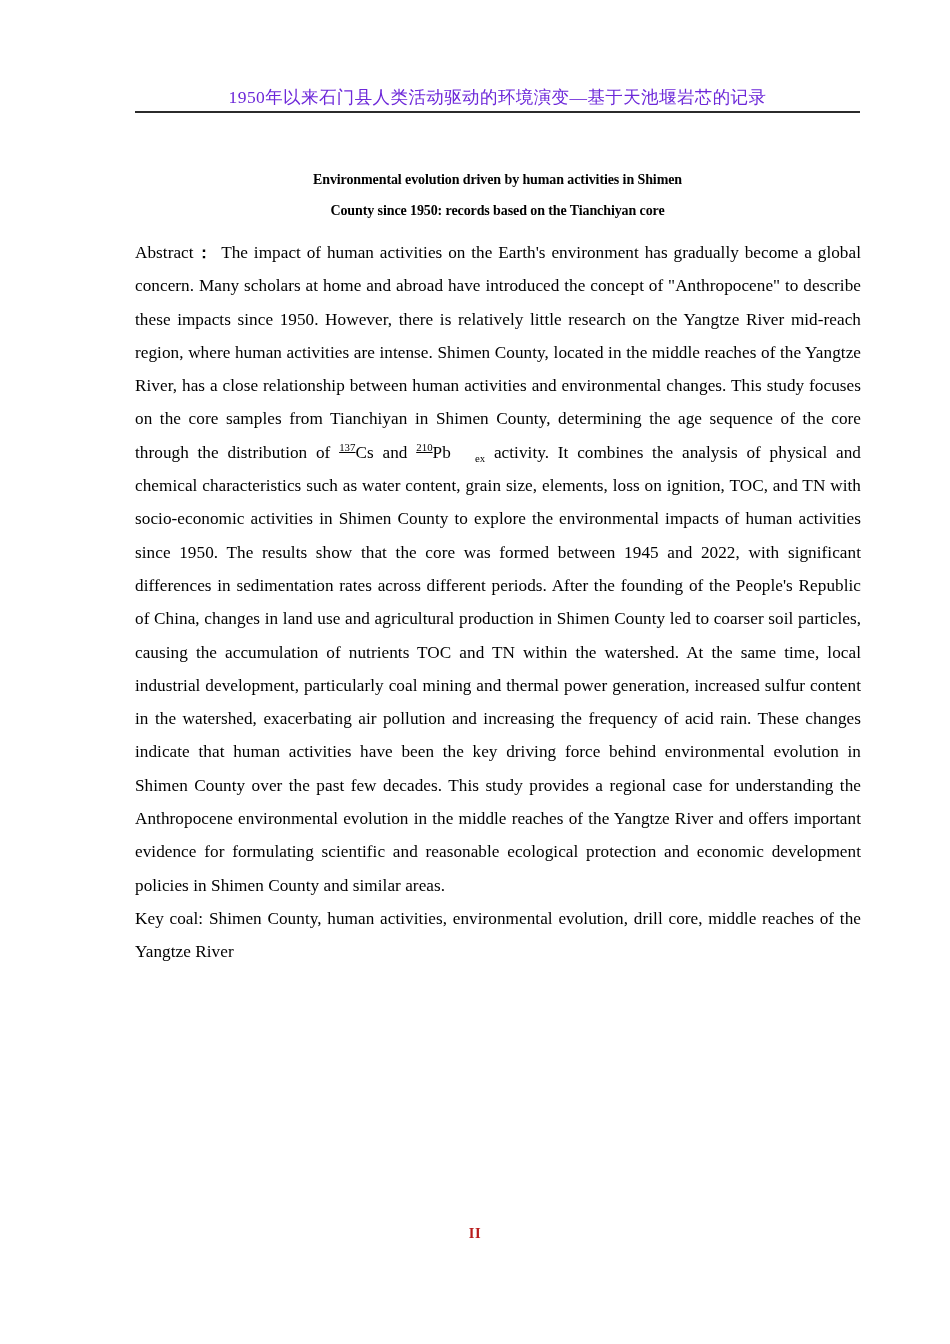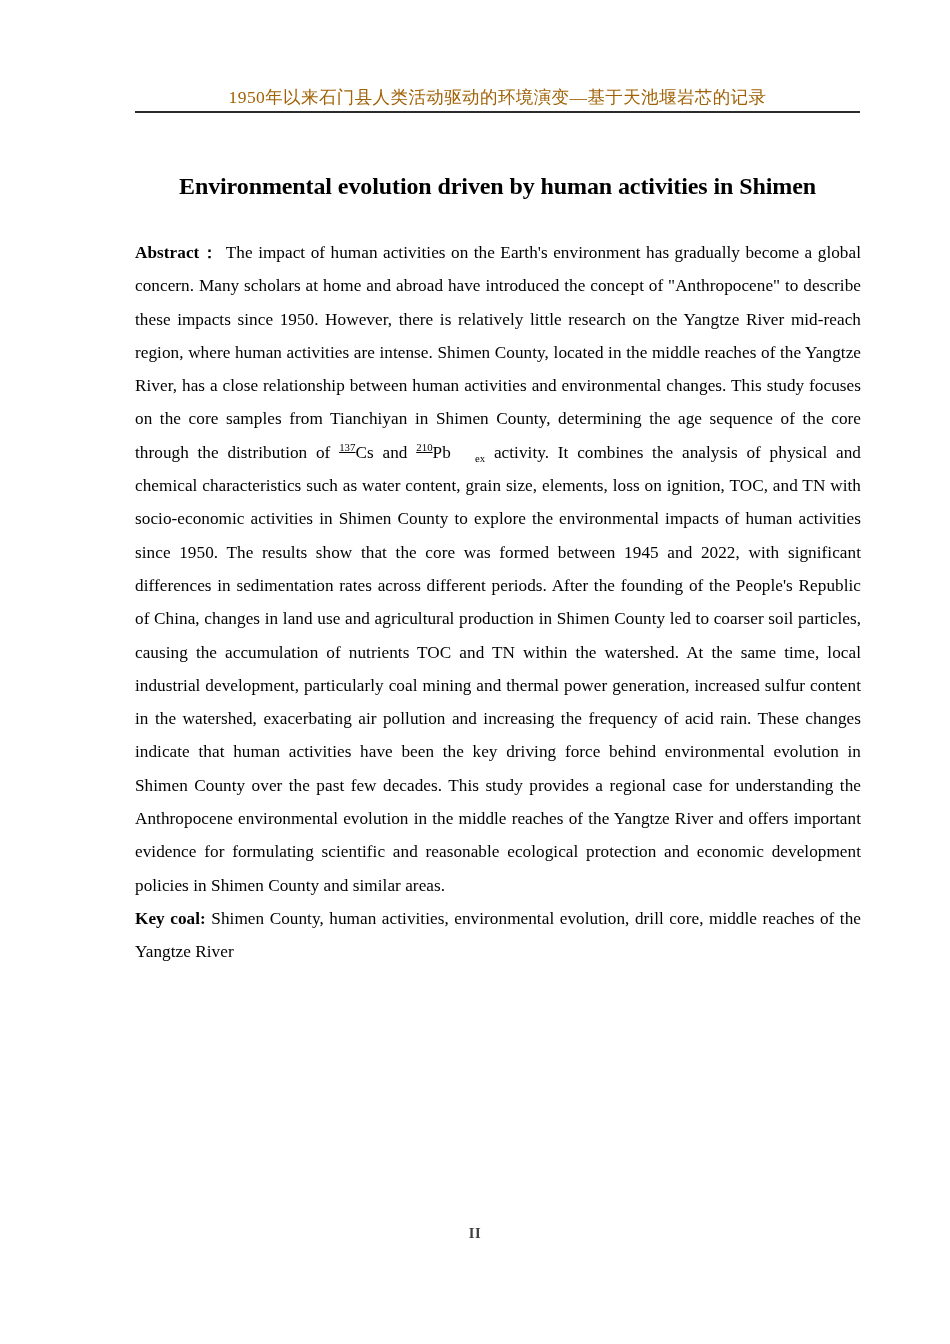--- a/index.html
+++ b/index.html
@@ -23,38 +23,38 @@
     position: absolute;
     left: 135px;
     top: 84px;
     width: 725px;
   }
   .running-header-text {
     text-align: center;
     font-size: 17.5px;
     line-height: 26px;
     letter-spacing: 0.4px;
-    color: #a16207;
+    color: #6d28d9;
     white-space: nowrap;
   }
   .header-rule {
     margin-top: 1px;
     border-top: 2.2px solid #2b2b2b;
     width: 100%;
   }
 
   
   .doc-title {
     position: absolute;
     left: 135px;
     top: 155px;
     width: 725px;
     text-align: center;
     font-weight: bold;
-    font-size: 24px;
+    font-size: 14px;
     line-height: 31px;
     letter-spacing: -0.1px;
   }
   .doc-title .tline { display: block; }
 
   
   .body-block {
     position: absolute;
     left: 135px;
     top: 236px;
@@ -62,21 +62,21 @@
   }
   p.para {
     margin: 0;
     text-align: justify;
     text-justify: inter-word;
     font-size: 17.2px;
     line-height: 33.3px;
     letter-spacing: 0.05px;
   }
   .lbl-bold {
-    font-weight: bold;
+    font-weight: normal;
     margin-top: 22px;
   }
   .cjk-colon {
     font-weight: bold;
     font-size: 16px;
     padding: 0 2px 0 1px;
   }
   sup.iso {
     font-size: 0.63em;
     vertical-align: super;
@@ -96,35 +96,36 @@
   
   .page-footer {
     position: absolute;
     left: 0;
     top: 1225px;
     width: 950px;
     text-align: center;
     font-size: 14.5px;
     font-weight: bold;
     letter-spacing: 0.5px;
-    color: #404040;
+    color: #b91c1c;
   }
 </style>
 </head>
 <body>
 
 <div class="page">
 
   <div class="running-header">
     <div class="running-header-text">1950年以来石门县人类活动驱动的环境演变—基于天池堰岩芯的记录</div>
     <div class="header-rule"></div>
   </div>
 
   <h1 class="doc-title">
     <span class="tline">Environmental evolution driven by human activities in Shimen</span>
+    <span class="tline">County since 1950: records based on the Tianchiyan core</span>
   </h1>
 
   <div class="body-block">
 
     <p class="para"><span class="lbl-bold">Abstract</span><span class="cjk-colon">：</span> <span>The impact of human activities on the Earth's environment has gradually become a global concern. Many scholars at home and abroad have introduced the concept of "Anthropocene" to describe these impacts since 1950. However, there is relatively little research on the Yangtze River mid-reach region, where human activities are intense. Shimen County, located in the middle reaches of the Yangtze River, has a close relationship between human activities and environmental changes. This study focuses on the core samples from Tianchiyan in Shimen County, determining the age sequence of the core through the distribution of </span><sup class="iso">137</sup><span>Cs</span><span> and </span><sup class="iso">210</sup><span>Pb</span><sub class="iso">ex</sub><span> activity. It combines the analysis of physical and chemical characteristics such as water content, grain size, elements, loss on ignition, TOC, and TN with socio-economic activities in Shimen County to explore the environmental impacts of human activities since 1950. The results show that the core was formed between 1945 and 2022, with significant differences in sedimentation rates across different periods. After the founding of the People's Republic of China, changes in land use and agricultural production in Shimen County led to coarser soil particles, causing the accumulation of nutrients TOC and TN within the watershed. At the same time, local industrial development, particularly coal mining and thermal power generation, increased sulfur content in the watershed, exacerbating air pollution and increasing the frequency of acid rain. These changes indicate that human activities have been the key driving force behind environmental evolution in Shimen County over the past few decades. This study provides a regional case for understanding the Anthropocene environmental evolution in the middle reaches of the Yangtze River and offers important evidence for formulating scientific and reasonable ecological protection and economic development policies in Shimen County and similar areas.</span></p>
 
     <p class="para keywords"><span class="lbl-bold">Key coal:</span> <span>Shimen County, human activities, environmental evolution, drill core, middle reaches of the Yangtze River</span></p>
 
   </div>
 

